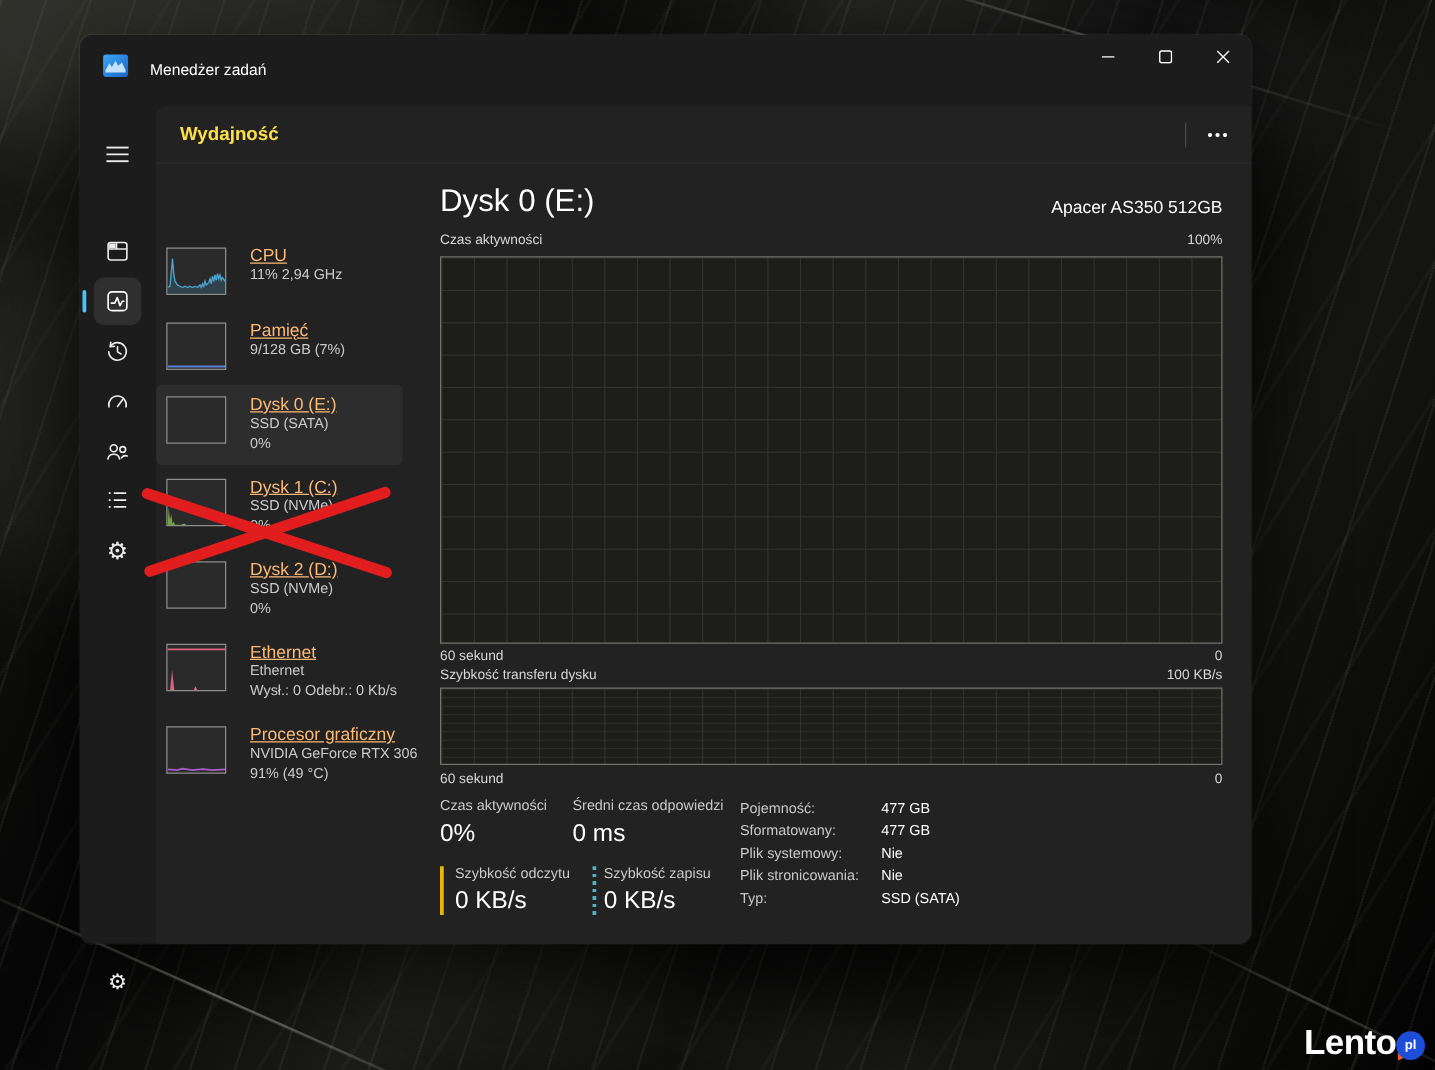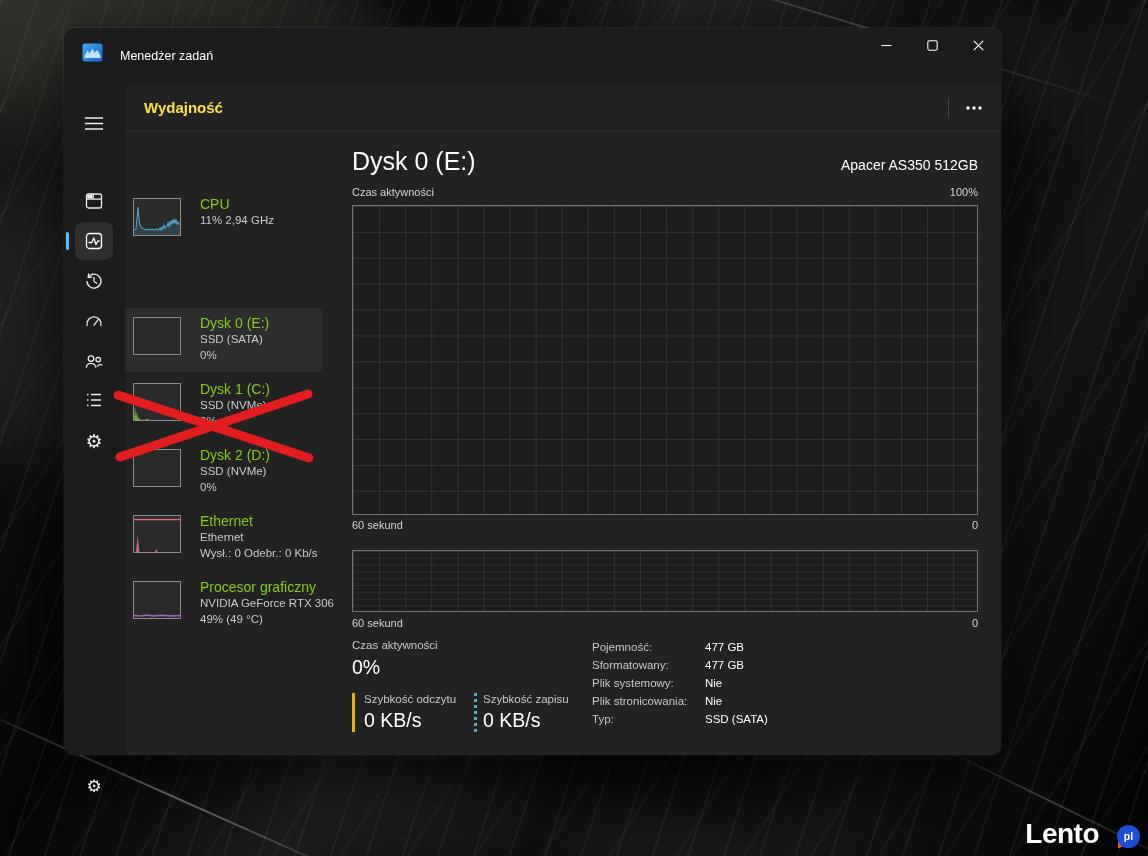--- a/index.html
+++ b/index.html
@@ -54,21 +54,21 @@
   .hdr-divider { width:1px; height:20px; background:rgba(255,255,255,.16); margin:0 8px; }
   .more-btn { width:34px; height:26px; display:flex; align-items:center; justify-content:center; margin-right:10px; border-radius:4px; }
 
   
   .perf-list { position:absolute; left:0; top:46px; width:227px; bottom:0; }
   .perf-item { position:absolute; left:0; width:197px; border-radius:4px; display:flex; }
   .perf-item.selected { background:#2d2d2d; }
   .thumb { position:absolute; left:8px; top:9px; width:48px; height:38px; background:#2a2a2a; border:1px solid #8c8c8c; }
   .thumb svg { display:block; }
   .pi-text { position:absolute; left:75px; top:6px; width:135px; overflow:hidden; }
-  .pi-title { font-size:14px; color:#84cc16; line-height:18px; white-space:nowrap; }
+  .pi-title { font-size:14px; color:#fdba74; line-height:18px; white-space:nowrap;text-decoration:underline; }
   .pi-sub { font-size:11.5px; color:#cbcbcb; line-height:15.5px; white-space:nowrap; }
 
   
   .main { position:absolute; left:227px; top:60px; width:626px; height:600px; }
   .main-title { position:absolute; left:0; top:2px; font-size:25px; color:#fff; }
   .device-name { position:absolute; right:0; top:12px; font-size:14px; color:#fff; }
   .lblrow { position:absolute; left:0; width:100%; display:flex; justify-content:space-between;
     font-size:11px; color:#d6d6d6; }
   .chart { position:absolute; left:0; width:626px; border:1px solid #73736e; background:#1d1d1b; }
   .chart.c1 { top:60px; height:310px;
@@ -94,21 +94,21 @@
     background:repeating-linear-gradient(to bottom,#4db3c4 0 3px, transparent 3px 6px); }
   .speed .s-value { margin-top:4px; }
   .drow { position:absolute; display:flex; font-size:11.5px; line-height:18px; white-space:nowrap; }
   .drow .dl { width:113px; color:#c9c9c9; }
   .drow .dv { color:#fff; }
 
   
   .red-x { position:absolute; left:108px; top:384px; z-index:5; pointer-events:none; }
 
   
-  .lento { position:absolute; right:8px; bottom:6px; display:flex; align-items:center; gap:18px; }
+  .lento { position:absolute; right:8px; bottom:6px; display:flex; align-items:center; gap:0; }
   .lento-word { font-size:28px; font-weight:800; color:#fff; letter-spacing:-.5px; }
   .pl-badge { position:relative; width:23px; height:23px; margin-top:4px; }
   .pl-circle { position:absolute; inset:0; border-radius:50%; background:#1d4ed8;
     display:flex; align-items:center; justify-content:center;
     font-size:10.5px; font-weight:700; color:#fff; }
   .pl-tail { position:absolute; left:1px; bottom:-1px; width:7px; height:7px; background:#f15a24;
     clip-path:polygon(0 100%, 0 0, 100% 55%); }
 </style>
 </head>
 <body>
@@ -238,20 +238,31 @@
               <path d="M0 31 L2 30 L4 8 L5 20 L6 26 L8 29 L10 30 L12 31 L14 30 L16 31 L18 30 L20 31 L22 30 L24 31 L26 29 L27 31 L28 28 L29 30 L30 26 L31 29 L33 27 L34 24 L35 28 L36 22 L37 26 L38 21 L39 25 L40 20 L41 24 L42 21 L43 25 L44 23 L46 26 L46 36 L0 36 Z" fill="rgba(75,163,207,.20)"></path>
               <path d="M0 31 L2 30 L4 8 L5 20 L6 26 L8 29 L10 30 L12 31 L14 30 L16 31 L18 30 L20 31 L22 30 L24 31 L26 29 L27 31 L28 28 L29 30 L30 26 L31 29 L33 27 L34 24 L35 28 L36 22 L37 26 L38 21 L39 25 L40 20 L41 24 L42 21 L43 25 L44 23 L46 26" fill="none" stroke="#4ba3cf" stroke-width="1.1"></path>
             </svg>
           </div>
           <div class="pi-text">
             <div class="pi-title">CPU</div>
             <div class="pi-sub">11%  2,94 GHz</div>
           </div>
         </div>
 
+        <div class="perf-item" style="top:118px;height:56px">
+          <div class="thumb">
+            <svg width="46" height="36" viewBox="0 0 46 36">
+              <line x1="0" y1="34.2" x2="46" y2="34.2" stroke="#5b7fd6" stroke-width="1.6"></line>
+            </svg>
+          </div>
+          <div class="pi-text">
+            <div class="pi-title">Pamięć</div>
+            <div class="pi-sub">9/128 GB (7%)</div>
+          </div>
+        </div>
 
         <div class="perf-item selected" style="top:177px;height:64px">
           <div class="thumb"></div>
           <div class="pi-text">
             <div class="pi-title">Dysk 0 (E:)</div>
             <div class="pi-sub">SSD (SATA)</div>
             <div class="pi-sub">0%</div>
           </div>
         </div>
 
@@ -294,49 +305,57 @@
 
         <div class="perf-item" style="top:441px;height:64px">
           <div class="thumb">
             <svg width="46" height="36" viewBox="0 0 46 36">
               <path d="M0 33.5 L8 34 L12 33 L20 34 L28 33.3 L36 34 L46 33.5" fill="none" stroke="#a95fc9" stroke-width="1.4"></path>
             </svg>
           </div>
           <div class="pi-text">
             <div class="pi-title">Procesor graficzny</div>
             <div class="pi-sub">NVIDIA GeForce RTX 306</div>
-            <div class="pi-sub">49%  (49 °C)</div>
+            <div class="pi-sub">91%  (49 °C)</div>
           </div>
         </div>
       </div>
 
       <div class="main">
         <div class="main-title">Dysk 0 (E:)</div>
         <div class="device-name">Apacer AS350 512GB</div>
 
         <div class="lblrow" style="top:41px">
           <span>Czas aktywności</span>
           <span>100%</span>
         </div>
         <div class="chart c1"></div>
         <div class="lblrow" style="top:374px">
           <span>60 sekund</span>
           <span>0</span>
         </div>
 
+        <div class="lblrow" style="top:389px">
+          <span>Szybkość transferu dysku</span>
+          <span>100 KB/s</span>
+        </div>
         <div class="chart c2"></div>
         <div class="lblrow" style="top:472px">
           <span>60 sekund</span>
           <span>0</span>
         </div>
 
         <div class="stats">
           <div class="sg" style="left:0;top:2px">
             <div class="s-label">Czas aktywności</div>
             <div class="s-value" style="margin-top:5px">0%</div>
+          </div>
+          <div class="sg" style="left:106px;top:2px">
+            <div class="s-label">Średni czas odpowiedzi</div>
+            <div class="s-value" style="margin-top:5px">0 ms</div>
           </div>
           <div class="sg speed read" style="left:0;top:56px">
             <div class="s-label">Szybkość odczytu</div>
             <div class="s-value">0 KB/s</div>
           </div>
           <div class="sg speed write" style="left:122px;top:56px">
             <div class="s-label">Szybkość zapisu</div>
             <div class="s-value">0 KB/s</div>
           </div>
 

